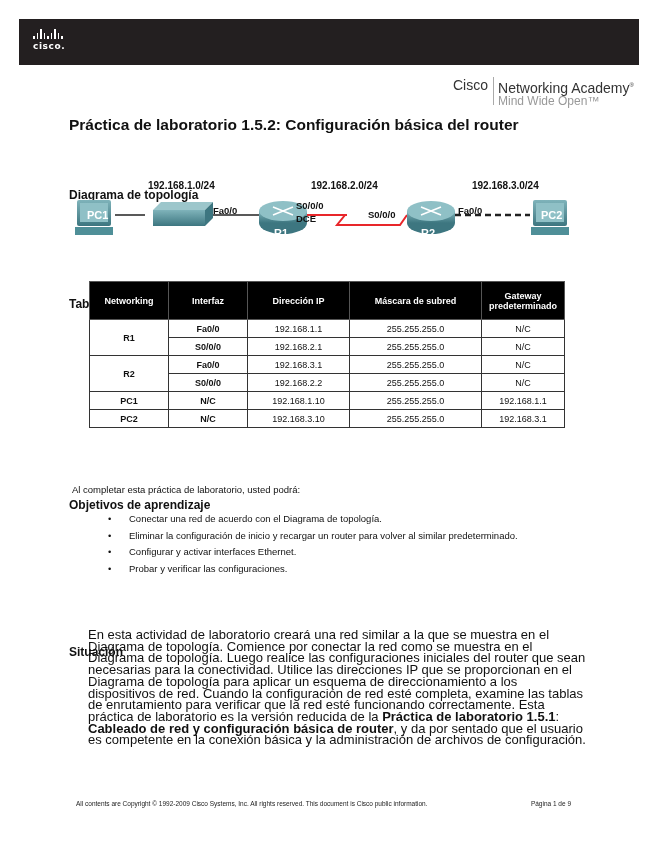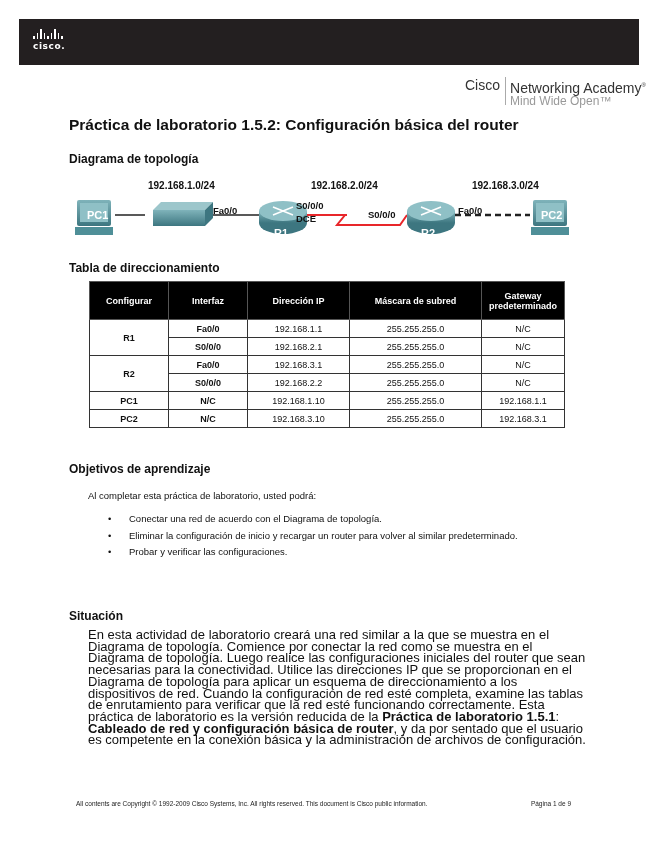--- a/index.html
+++ b/index.html
@@ -3,35 +3,35 @@
 <meta charset="utf-8">
 <style>
   html, body { margin:0; padding:0; background:#ffffff; }
   body { width:655px; height:848px; position:relative; overflow:hidden; font-family:"Liberation Sans", sans-serif; color:#111; }
   .banner { position:absolute; left:19px; top:19px; width:620px; height:46px; background:#231f20; }
   .cisco-logo { position:absolute; left:14px; top:10px; color:#fff;text-align:right; }
   .cisco-bars { display:flex; align-items:flex-end; gap:2px; height:10px; }
   .cisco-bars span { display:block; width:1.5px; background:#fff; }
   .cisco-word { font-family:"DejaVu Sans", sans-serif; font-weight:bold; font-size:9px; letter-spacing:0.6px; margin-top:2px; }
   .academy { position:absolute; left:453px; top:77px; display:flex; align-items:flex-start; }
-  .academy .cisco { font-size:14px; color:#333; padding-right:5px;margin-left:12px; }
+  .academy .cisco { font-size:14px; color:#333; padding-right:5px; }
   .academy .sep { width:1px; height:28px; background:#aaa; margin-right:4px; }
   .academy .na { font-size:14px; color:#333; line-height:16px; }
   .academy .na sup { font-size:6px; }
   .academy .tag { font-size:12px; color:#999; line-height:10px; }
   .title { position:absolute; left:69px; top:116px; font-size:15.5px; font-weight:bold; }
-  .h2 { position:absolute; left:69px; font-size:12px; font-weight:bold; }
+  .h2 { position:absolute; left:69px; font-size:12px; font-weight:bold;margin-top:36px; }
   .topo { position:absolute; left:75px; top:178px; width:510px; height:72px; }
   .net-label { position:absolute; font-size:10px; font-weight:bold; }
   .if-label { position:absolute; font-size:9.5px; font-weight:bold; }
   table.addr { position:absolute; left:89px; top:281px; width:476px; border-collapse:collapse; font-size:9px; }
   table.addr th { background:#000; color:#fff; font-weight:bold; height:37px; border:1px solid #555; padding:0 3px; }
   table.addr td { border:1px solid #333; text-align:center; height:17px; padding:0; }
   table.addr td.b { font-weight:bold; }
-  .intro { position:absolute; left:88px; top:484px; font-size:9.5px;margin-top:6px; }
+  .intro { position:absolute; left:72px; top:484px; font-size:9.5px; }
   ul.obj { position:absolute; left:96px; top:501px; margin:12px; padding:0; list-style:none; font-size:9.5px; }
   ul.obj li { height:16.7px; position:relative; padding-left:21px; }
   ul.obj li::before { content:"•"; position:absolute; left:0; top:0; }
   .para { position:absolute; left:69px; top:629px; width:500px; font-size:13px; line-height:11.7px;margin-left:19px; }
   .footer { position:absolute; left:76px; top:800px; width:495px; font-size:6.5px; color:#222; display:flex; justify-content:space-between; }
 </style>
 </head>
 <body>
 
 <div class="banner">
@@ -123,21 +123,21 @@
   <span class="if-label" style="left:346px;top:49px;color:#fff;font-size:11px">R2</span>
   <span class="if-label" style="left:383px;top:27px">Fa0/0</span>
   <span class="if-label" style="left:466px;top:31px;color:#fff;font-size:11px">PC2</span>
 </div>
 
 <div class="h2" style="top:261px">Tabla de direccionamiento</div>
 
 <table class="addr">
   <thead>
     <tr>
-      <th style="width:72px">Configurar</th>
+      <th style="width:72px">Networking</th>
       <th style="width:72px">Interfaz</th>
       <th style="width:95px">Dirección IP</th>
       <th style="width:125px">Máscara de subred</th>
       <th>Gateway predeterminado</th>
     </tr>
   </thead>
   <tbody>
     <tr>
       <td class="b" rowspan="2">R1</td>
       <td class="b">Fa0/0</td>
@@ -179,20 +179,21 @@
       <td>192.168.3.1</td>
     </tr>
   </tbody>
 </table>
 
 <div class="h2" style="top:462px">Objetivos de aprendizaje</div>
 <div class="intro">Al completar esta práctica de laboratorio, usted podrá:</div>
 <ul class="obj">
   <li>Conectar una red de acuerdo con el Diagrama de topología.</li>
   <li>Eliminar la configuración de inicio y recargar un router para volver al similar predeterminado.</li>
+  <li>Configurar y activar interfaces Ethernet.</li>
   <li>Probar y verificar las configuraciones.</li>
 </ul>
 
 <div class="h2" style="top:609px">Situación</div>
 <div class="para"><span>En esta actividad de laboratorio creará una red similar a la que se muestra en el Diagrama de topología. Comience por conectar la red como se muestra en el Diagrama de topología. Luego realice las configuraciones iniciales del router que sean necesarias para la conectividad. Utilice las direcciones IP que se proporcionan en el Diagrama de topología para aplicar un esquema de direccionamiento a los dispositivos de red. Cuando la configuración de red esté completa, examine las tablas de enrutamiento para verificar que la red esté funcionando correctamente. Esta práctica de laboratorio es la versión reducida de la </span><b>Práctica de laboratorio 1.5.1</b><span>: </span><b>Cableado de red y configuración básica de router</b><span>, y da por sentado que el usuario es competente en la conexión básica y la administración de archivos de configuración.</span></div>
 
 <div class="footer">
   <span>All contents are Copyright © 1992-2009 Cisco Systems, Inc. All rights reserved. This document is Cisco public information.</span>
   <span>Página 1 de 9</span>
 </div>

